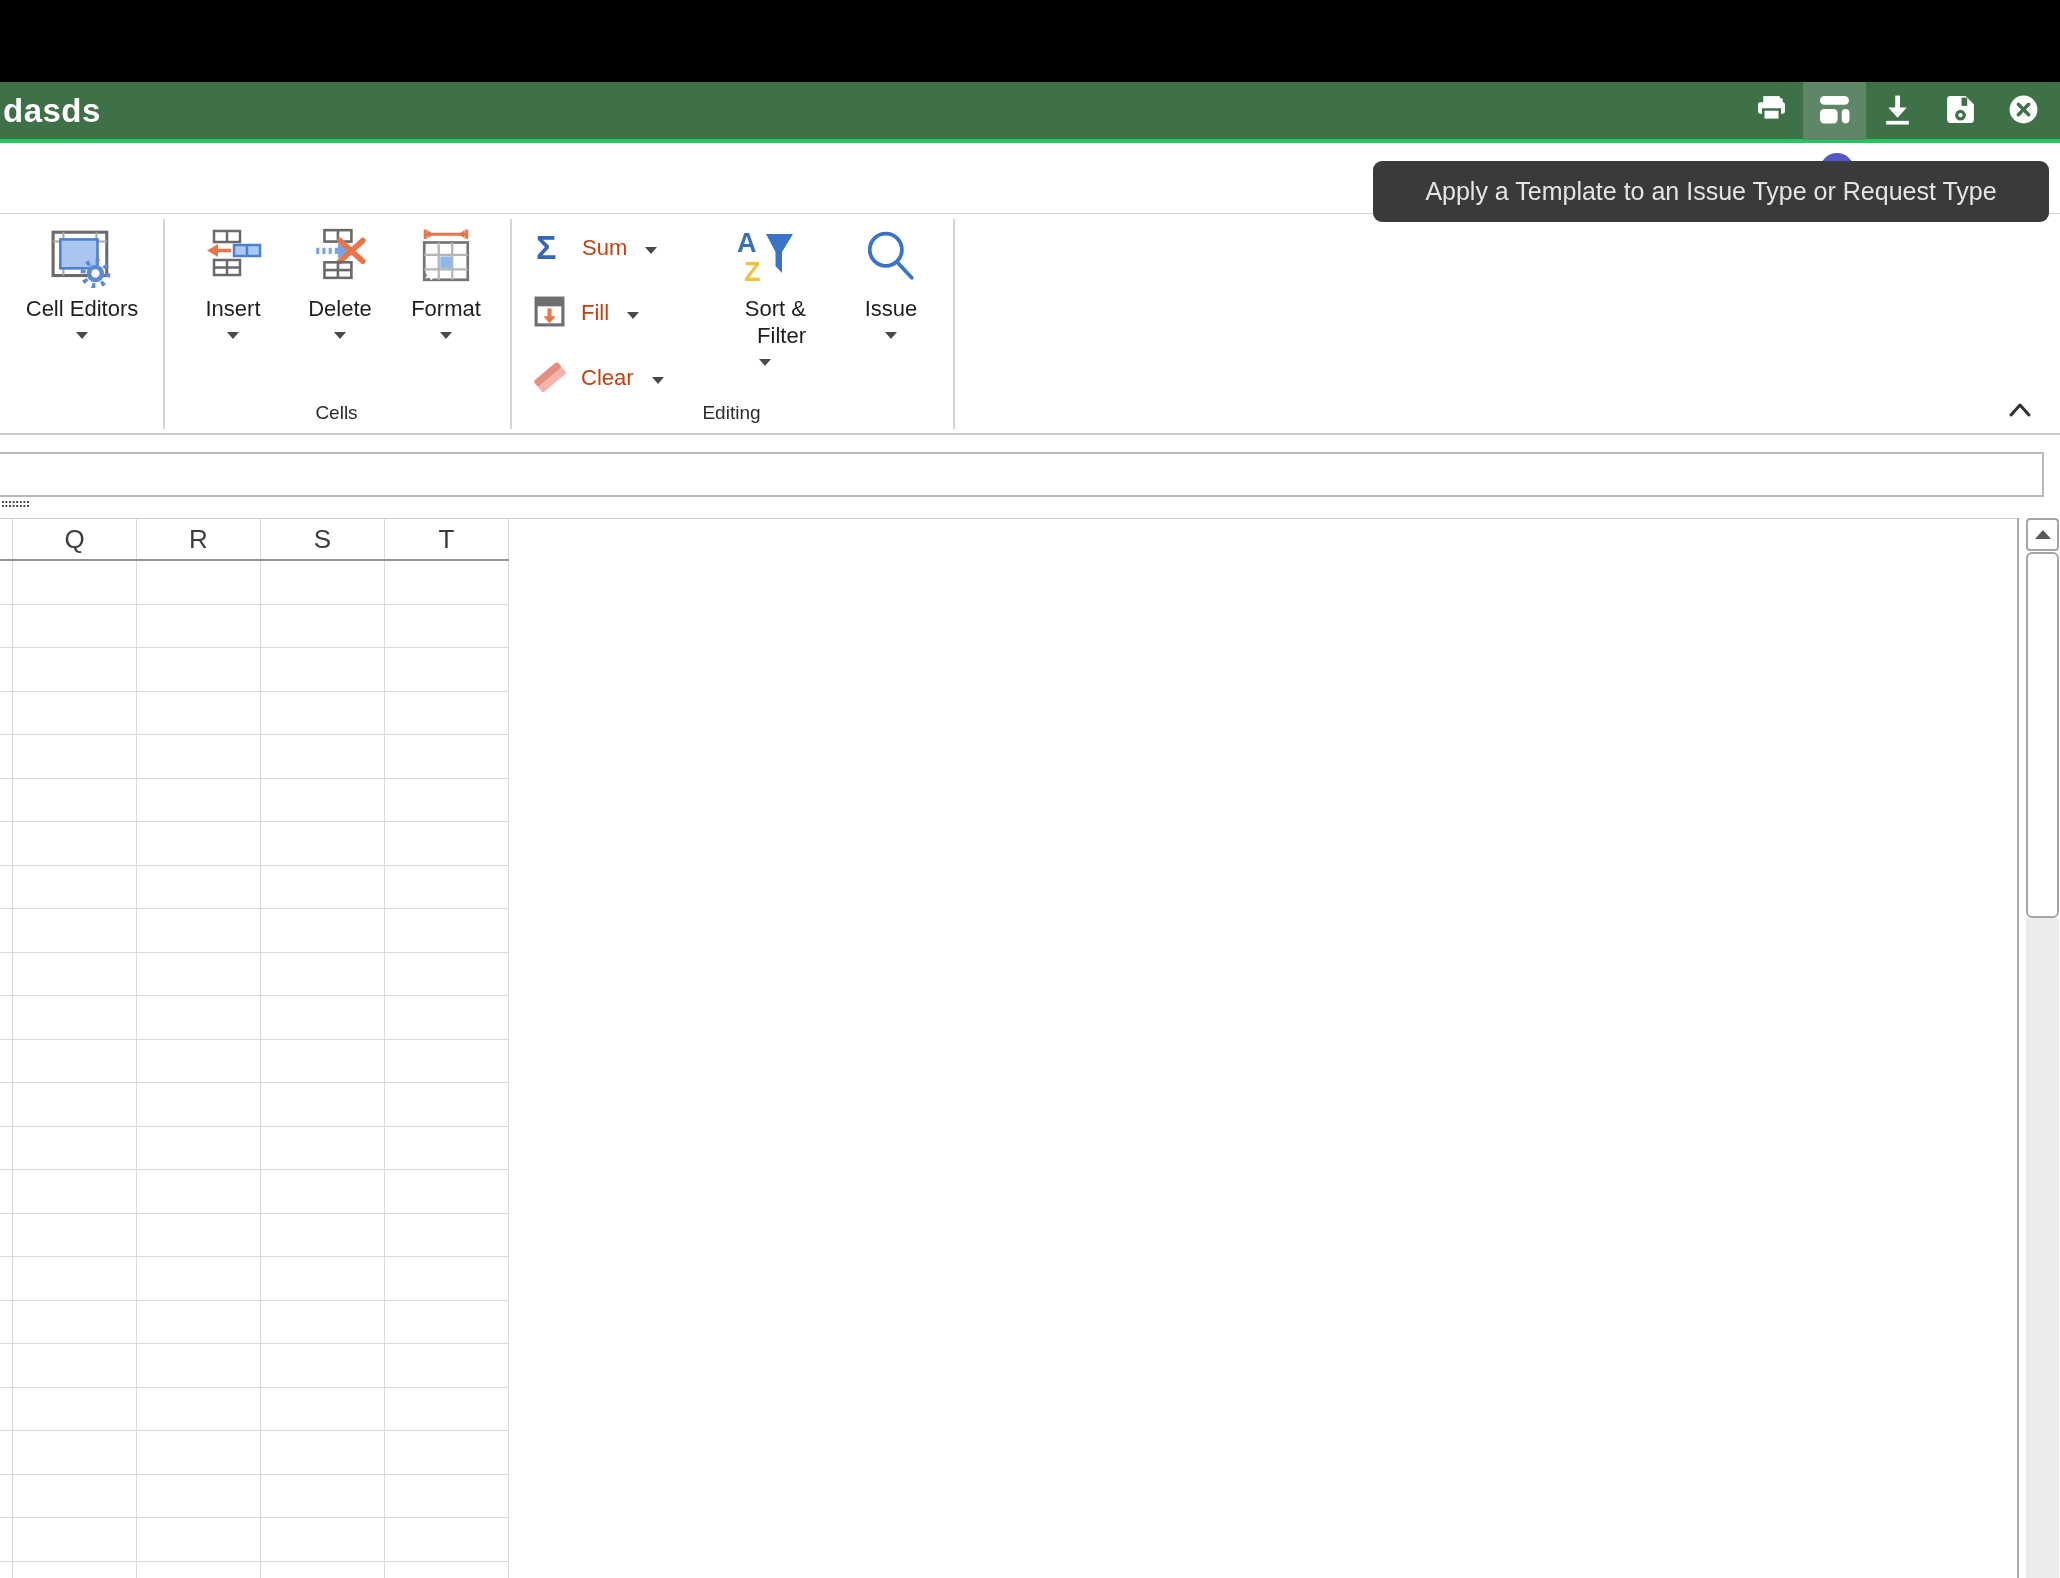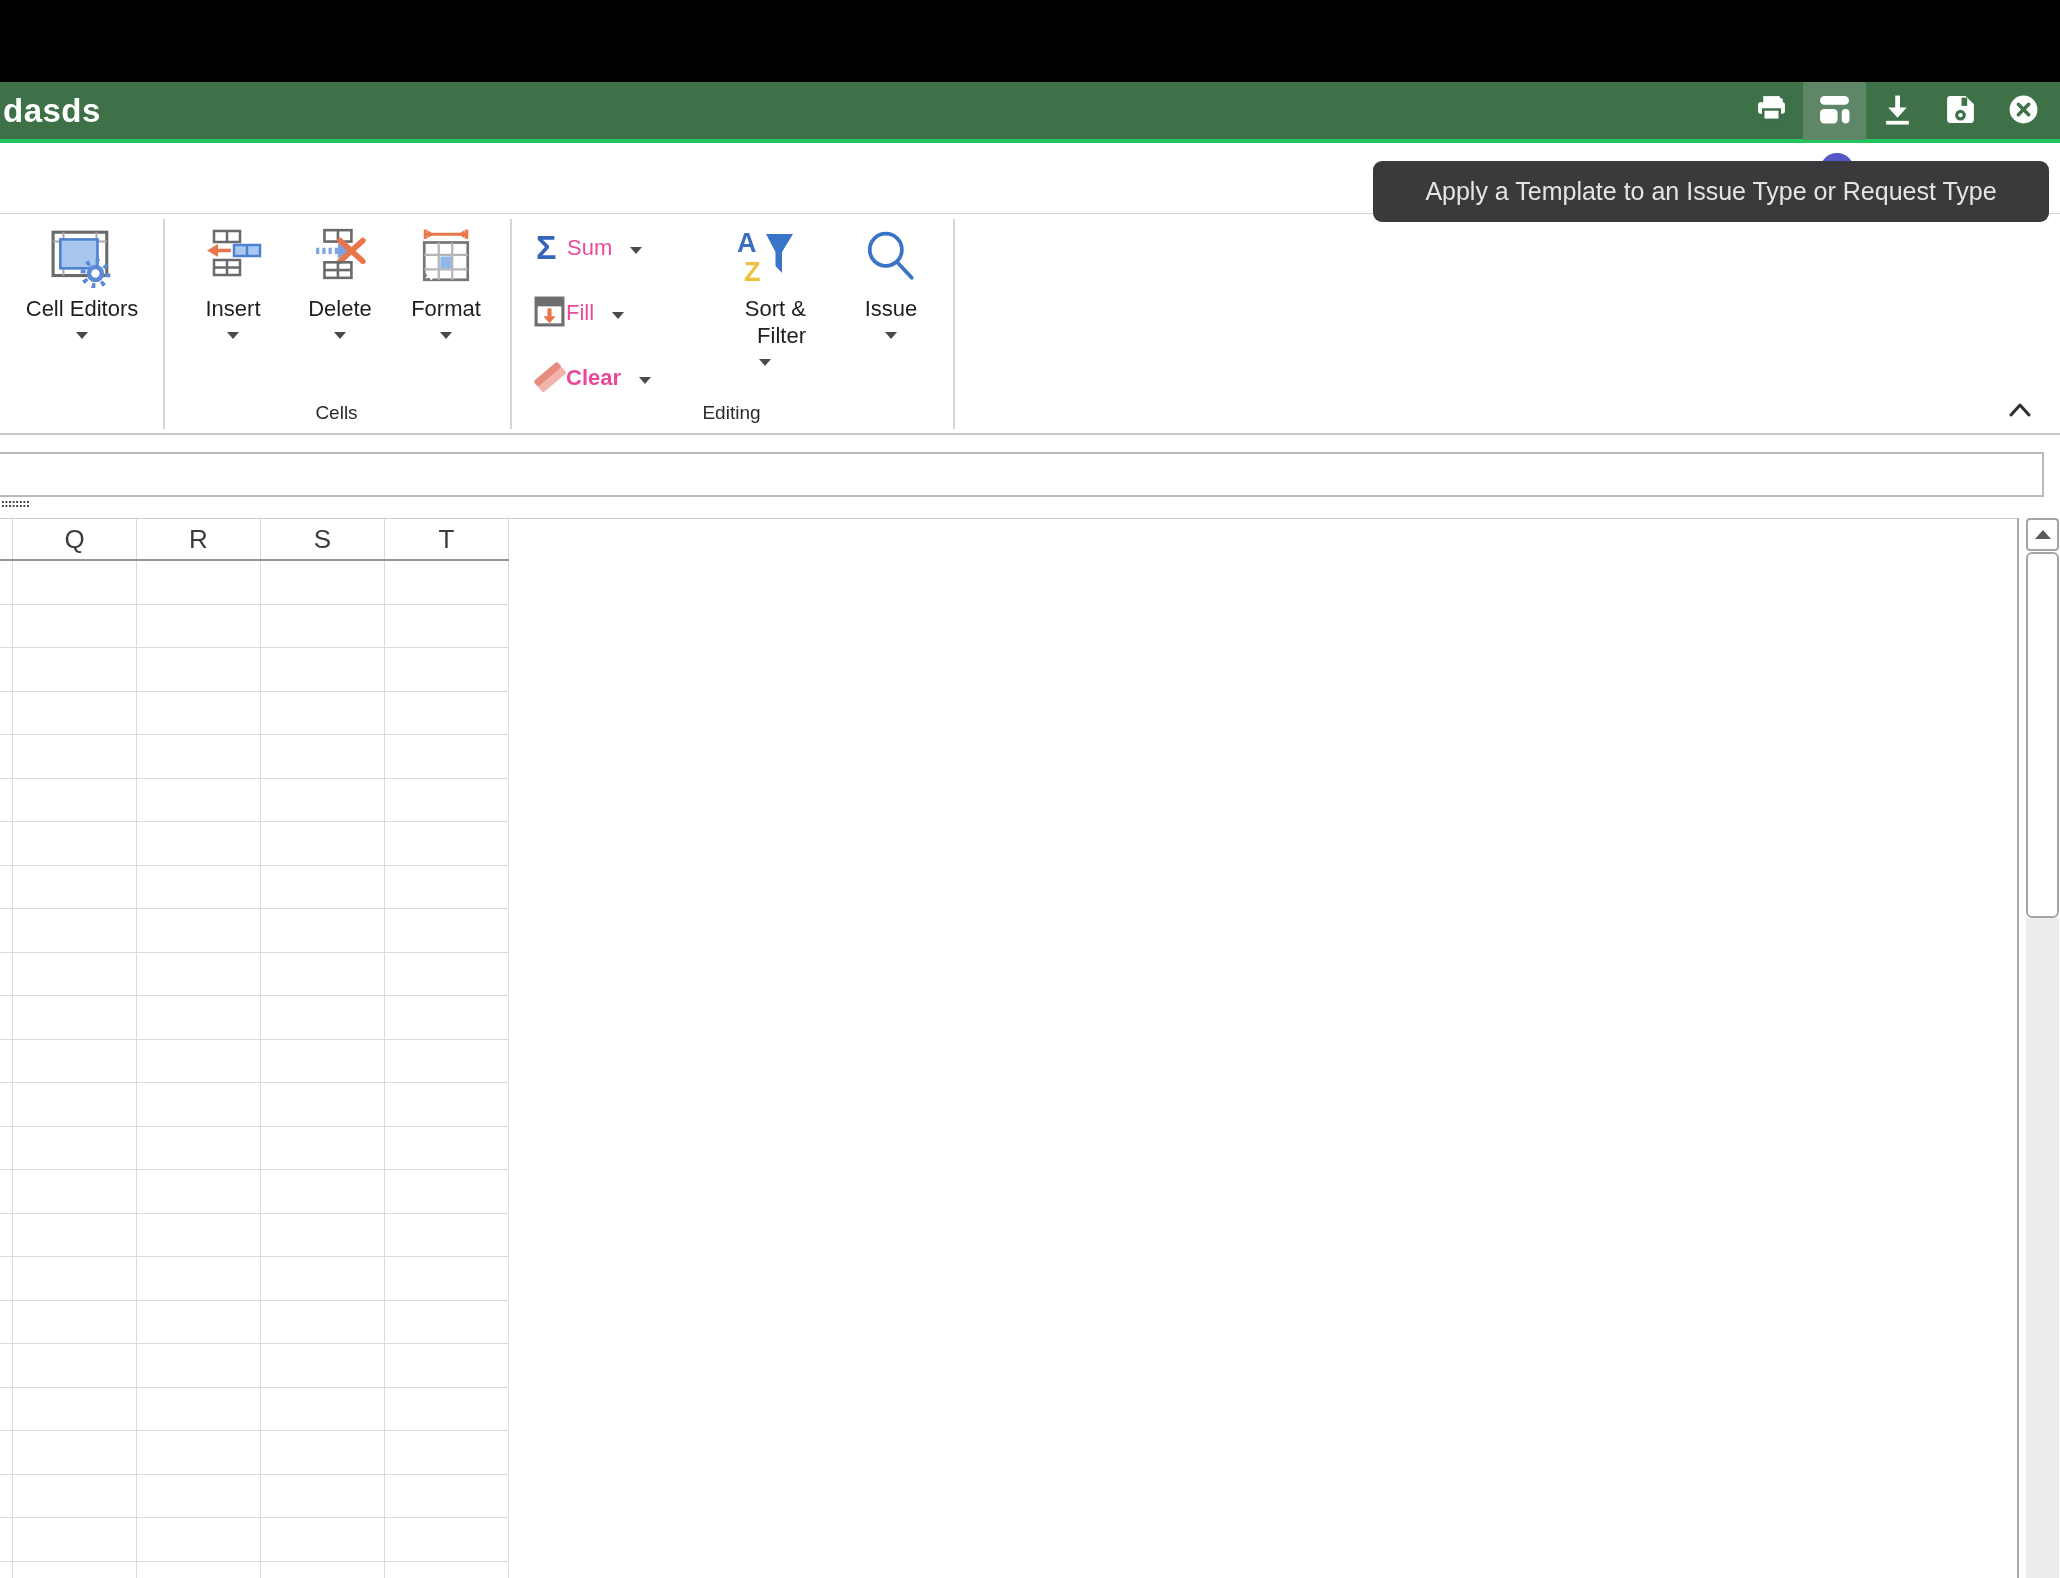--- a/index.html
+++ b/index.html
@@ -21,21 +21,21 @@
 
   
   .ribbon { position:absolute; left:0; top:213px; width:2060px; height:222px; background:#fff; border-top:1px solid #d2d2d2; border-bottom:2px solid #c9c9c9; }
   .rb-divider { position:absolute; top:5px; height:210px; width:1.5px; background:#d5d5d5; }
   .rb-big { position:absolute; top:14px; display:flex; flex-direction:column; align-items:center; background:transparent; border:none; cursor:pointer; }
   .rb-iconbox { height:60px; display:flex; align-items:flex-start; justify-content:center; }
   .rb-label { margin-top:8px; font-size:22px; color:#1f1f1f; line-height:1.22; text-align:right; }
   .caret { margin-top:9px; width:0; height:0; border-left:6.5px solid transparent; border-right:6.5px solid transparent; border-top:7.5px solid #4a4a4a; }
   .rb-group-label { position:absolute; bottom:9px; text-align:center; font-size:19px; color:#2b2b2b; }
   .rb-small { position:absolute; display:flex; align-items:center; background:transparent; border:none; cursor:pointer; height:44px; }
-  .rb-small .rb-slabel { font-size:22px; color:#ec4899; margin-left:0;text-align:center; }
+  .rb-small .rb-slabel { font-size:22px; color:#c2410c; margin-left:15px;text-align:center; }
   .rb-small .caret { margin-top:4px; margin-left:18px; }
   .collapse-btn { position:absolute; left:1998px; top:180px; width:44px; height:34px; background:transparent; border:none; cursor:pointer; display:flex; align-items:center; justify-content:center; }
 
   
   .formula-bar { position:absolute; left:-2px; top:452px; width:2046px; height:45px; background:#fff; border:2px solid #b9b9b9; font-size:22px; padding:0 10px; outline:none; }
   .grid-handle { position:absolute; left:1px; top:500px; width:29px; height:8px;
                  background-image:radial-gradient(#3c3c3c 34%, transparent 40%); background-size:3.6px 4px; }
 
   
   .grid { position:absolute; left:0; top:518px; width:2018px; height:1060px; border-top:1px solid #cdcdcd; background:#fff; overflow:hidden; }
@@ -214,21 +214,21 @@
           <rect x="3" y="3" width="26" height="26" fill="#fff" stroke="#6e6e6e" stroke-width="3"></rect>
           <rect x="3" y="3" width="26" height="8" fill="#6e6e6e"></rect>
           <line x1="16" y1="13" x2="16" y2="21" stroke="#e8764a" stroke-width="4"></line>
           <polygon points="10,20.5 22,20.5 16,27.5" fill="#e8764a"></polygon>
         </svg>
       </span>
       <span class="rb-slabel">Fill</span>
       <span class="caret"></span>
     </button>
 
-    <button class="rb-small" style="left:533px; top:142px;font-weight:bold;">
+    <button class="rb-small" style="left:533px; top:142px;">
       <span>
         <svg width="33" height="33" viewBox="0 0 32 32">
           <g transform="rotate(-40 16 16)">
             <rect x="1" y="9.5" width="30" height="7.5" rx="2" fill="#e68d82"></rect>
             <rect x="1" y="16.5" width="30" height="7.5" rx="2" fill="#f2b3aa"></rect>
           </g>
         </svg>
       </span>
       <span class="rb-slabel">Clear</span>
       <span class="caret"></span>

